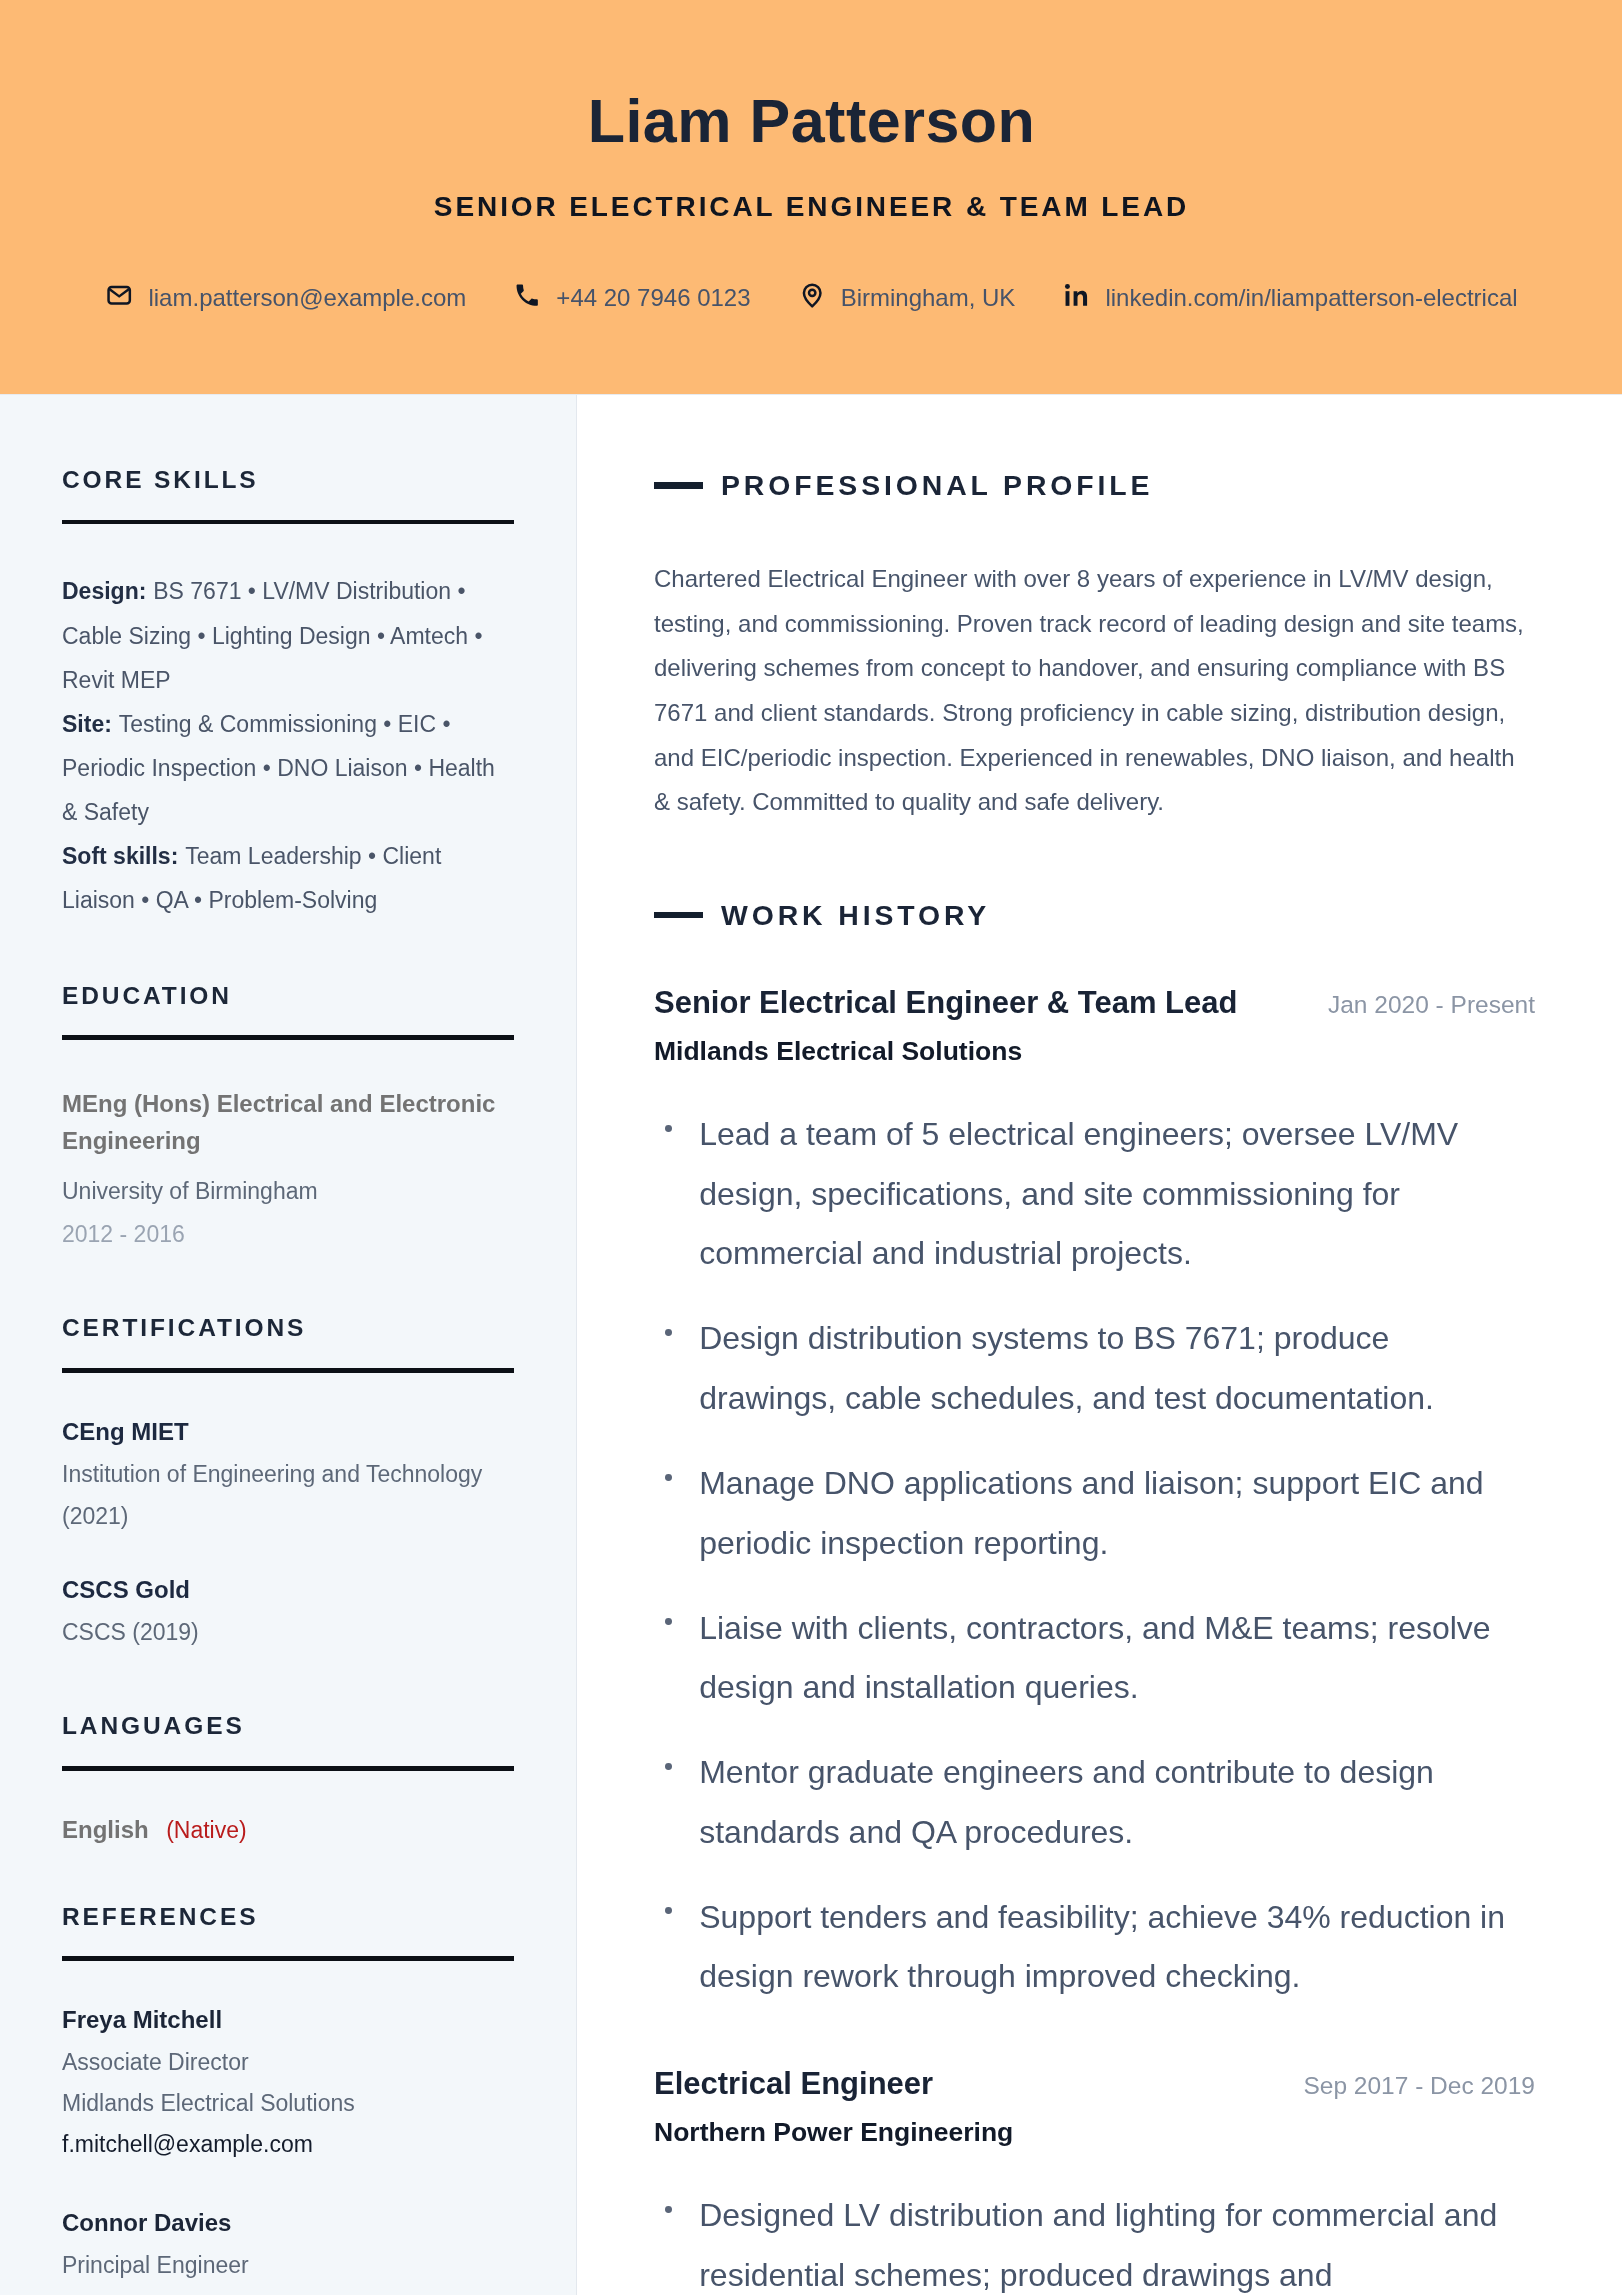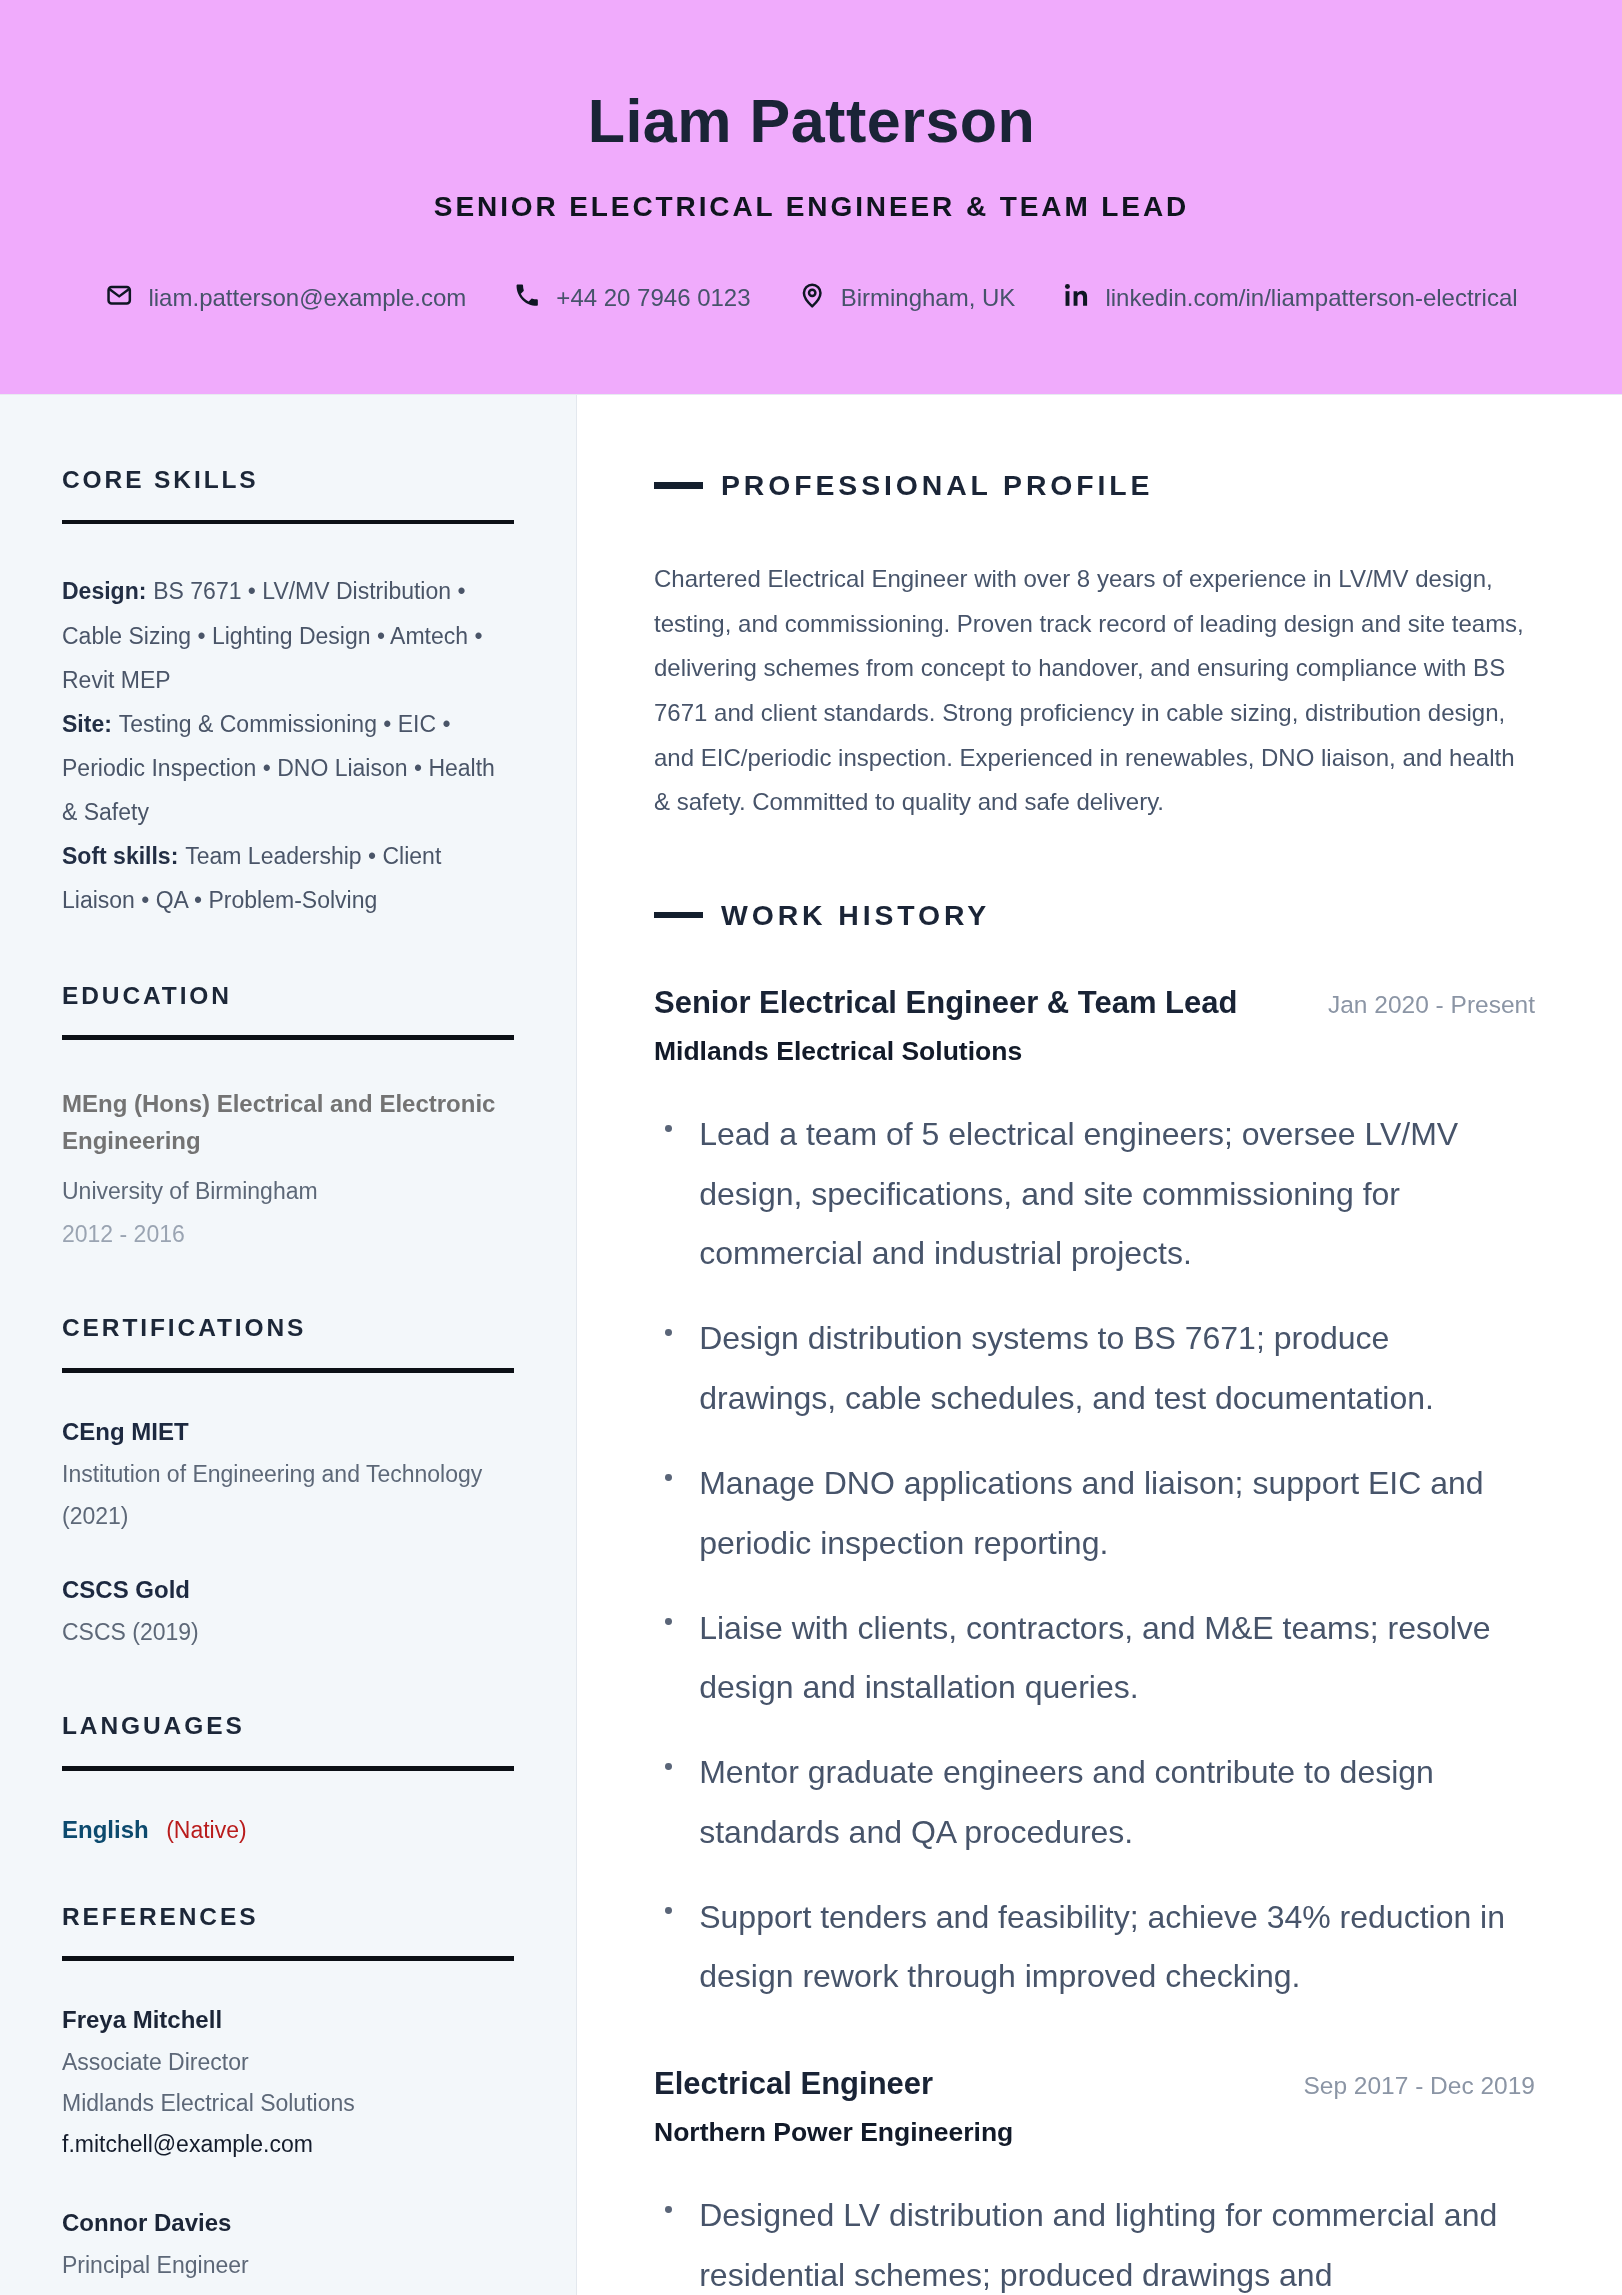--- a/index.html
+++ b/index.html
@@ -5,21 +5,21 @@
   * { margin:0; padding:0; box-sizing:border-box; }
   html,body { background:#ffffff; }
   body {
     width:1623px; height:2295px;
     font-family:"Liberation Sans","DejaVu Sans",sans-serif;
     color:#47546a;
   }
   .page { width:1623px; height:2295px; display:flex; flex-direction:column; overflow:hidden; }
 
   
-  .header { height:395px; flex:0 0 auto; border-bottom:1.5px solid #e7ebf0; text-align:center; background:#f0abfc; }
+  .header { height:395px; flex:0 0 auto; border-bottom:1.5px solid #e7ebf0; text-align:center; background:#fdba74; }
   .name { padding-top:86px; font-size:61px; line-height:1.15; font-weight:bold; color:#1a2436; letter-spacing:0.5px; }
   .subtitle { margin-top:35px; font-size:28px; font-weight:bold; color:#10151f; letter-spacing:2.9px; }
   .contact-row { margin-top:58px; display:flex; justify-content:center; align-items:center; gap:47px; font-size:24px; color:#46536a; }
   .contact-item { display:flex; align-items:center; gap:14.7px; }
   .contact-item svg { width:28.4px; height:28.4px; flex:0 0 auto; }
 
   
   .content { flex:1 1 auto; display:flex; align-items:stretch; }
   .sidebar {
     width:577px; flex:0 0 auto;
@@ -35,21 +35,21 @@
   .side-rule { height:4.9px; background:#0c1016; margin-top:25.5px; margin-bottom:45px; }
   .skill-group { font-size:23px; line-height:1.92; color:#4a5568; }
   .skill-group b { color:#222e44; margin-right:6.9px; }
   .degree { font-size:24px; font-weight:bold; color:#737373; line-height:1.55; }
   .side-muted { font-size:23px; color:#5d6878; line-height:1.85; }
   .side-faint { font-size:23px; color:#9aa4b2; line-height:1.85; }
   .edu-school { margin-top:10.8px; }
   .cert-item + .cert-item { margin-top:38px; }
   .cert-name { font-size:24px; font-weight:bold; color:#1d2940; margin-bottom:6.9px; }
   .lang-line { font-size:24px; }
-  .lang-name { font-weight:bold; color:#0c4a6e; margin-right:10.8px; }
+  .lang-name { font-weight:bold; color:#737373; margin-right:10.8px; }
   .lang-level { color:#b91c1c; font-size:23px; }
   .ref-item + .ref-item { margin-top:43px; }
   .ref-name { font-size:24px; font-weight:bold; color:#1b2537; margin-bottom:7.8px; }
   .ref-line { font-size:23px; color:#5d6878; line-height:1.8; }
   .ref-email { font-size:23px; color:#141c2b; line-height:1.8; }
 
   
   .section-heading { display:flex; align-items:center; gap:18px; }
   .heading-dash { width:49px; height:6.4px; background:#141f2e; flex:0 0 auto; }
   .heading-text { font-size:28.4px; font-weight:bold; letter-spacing:3.9px; color:#1b2537; }

